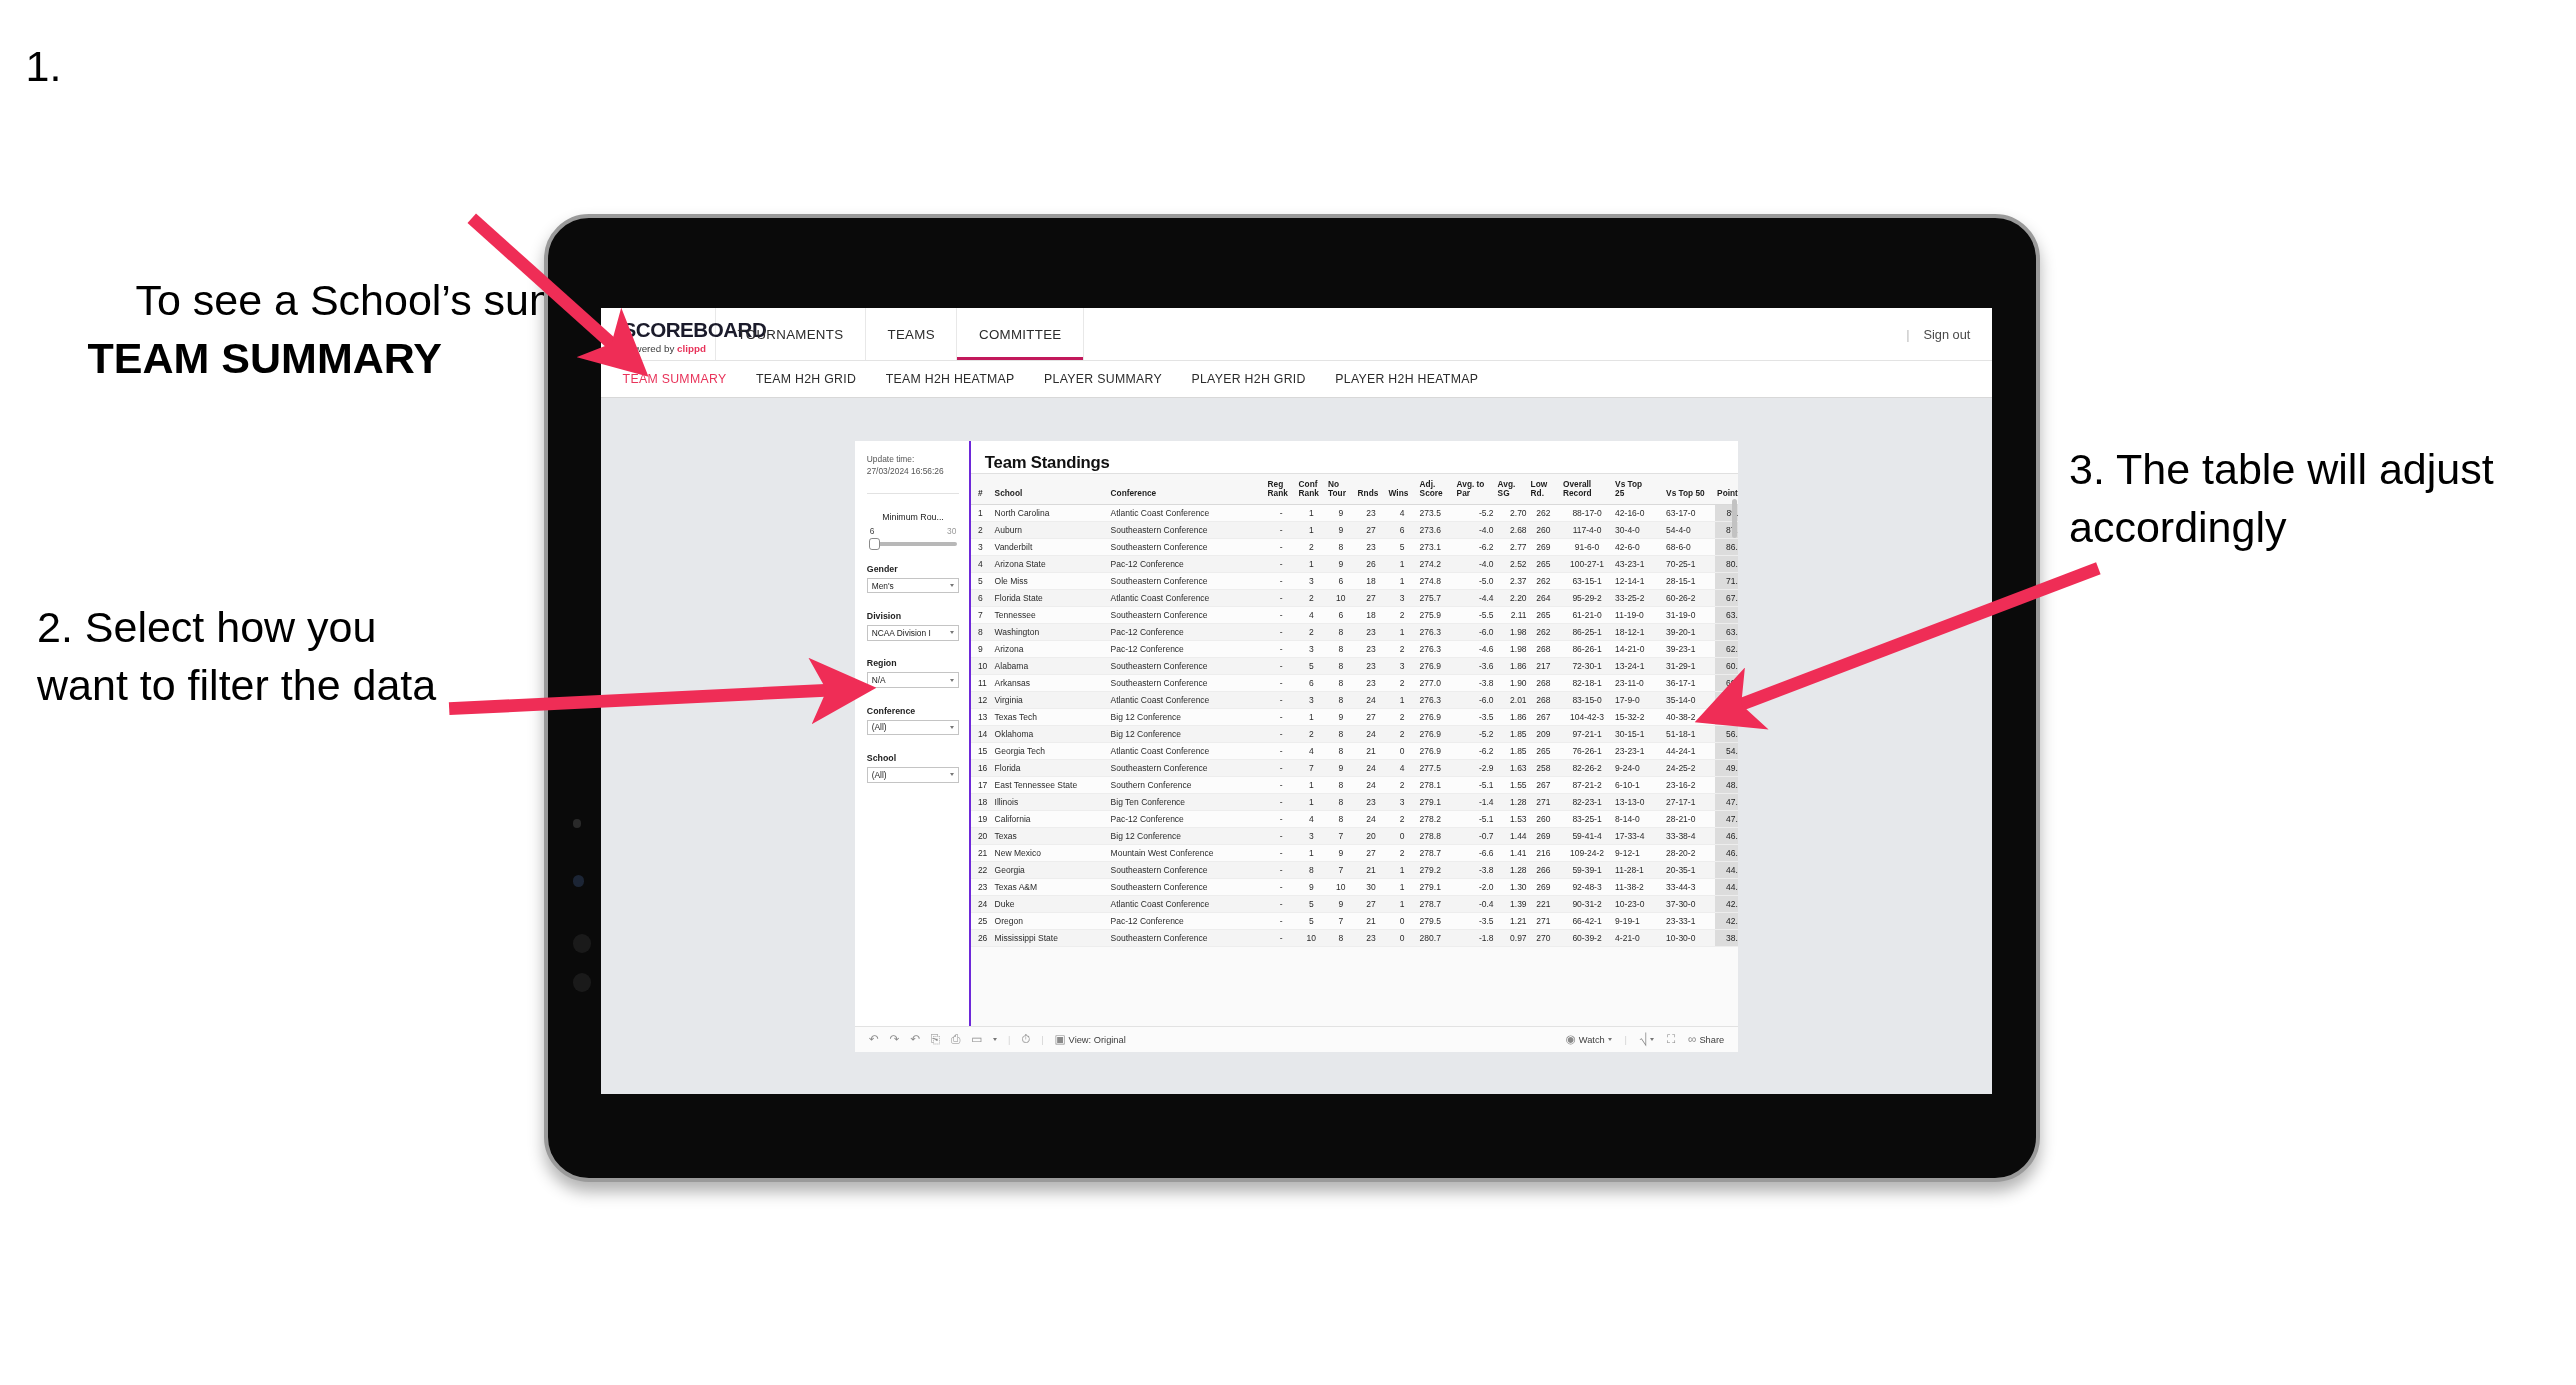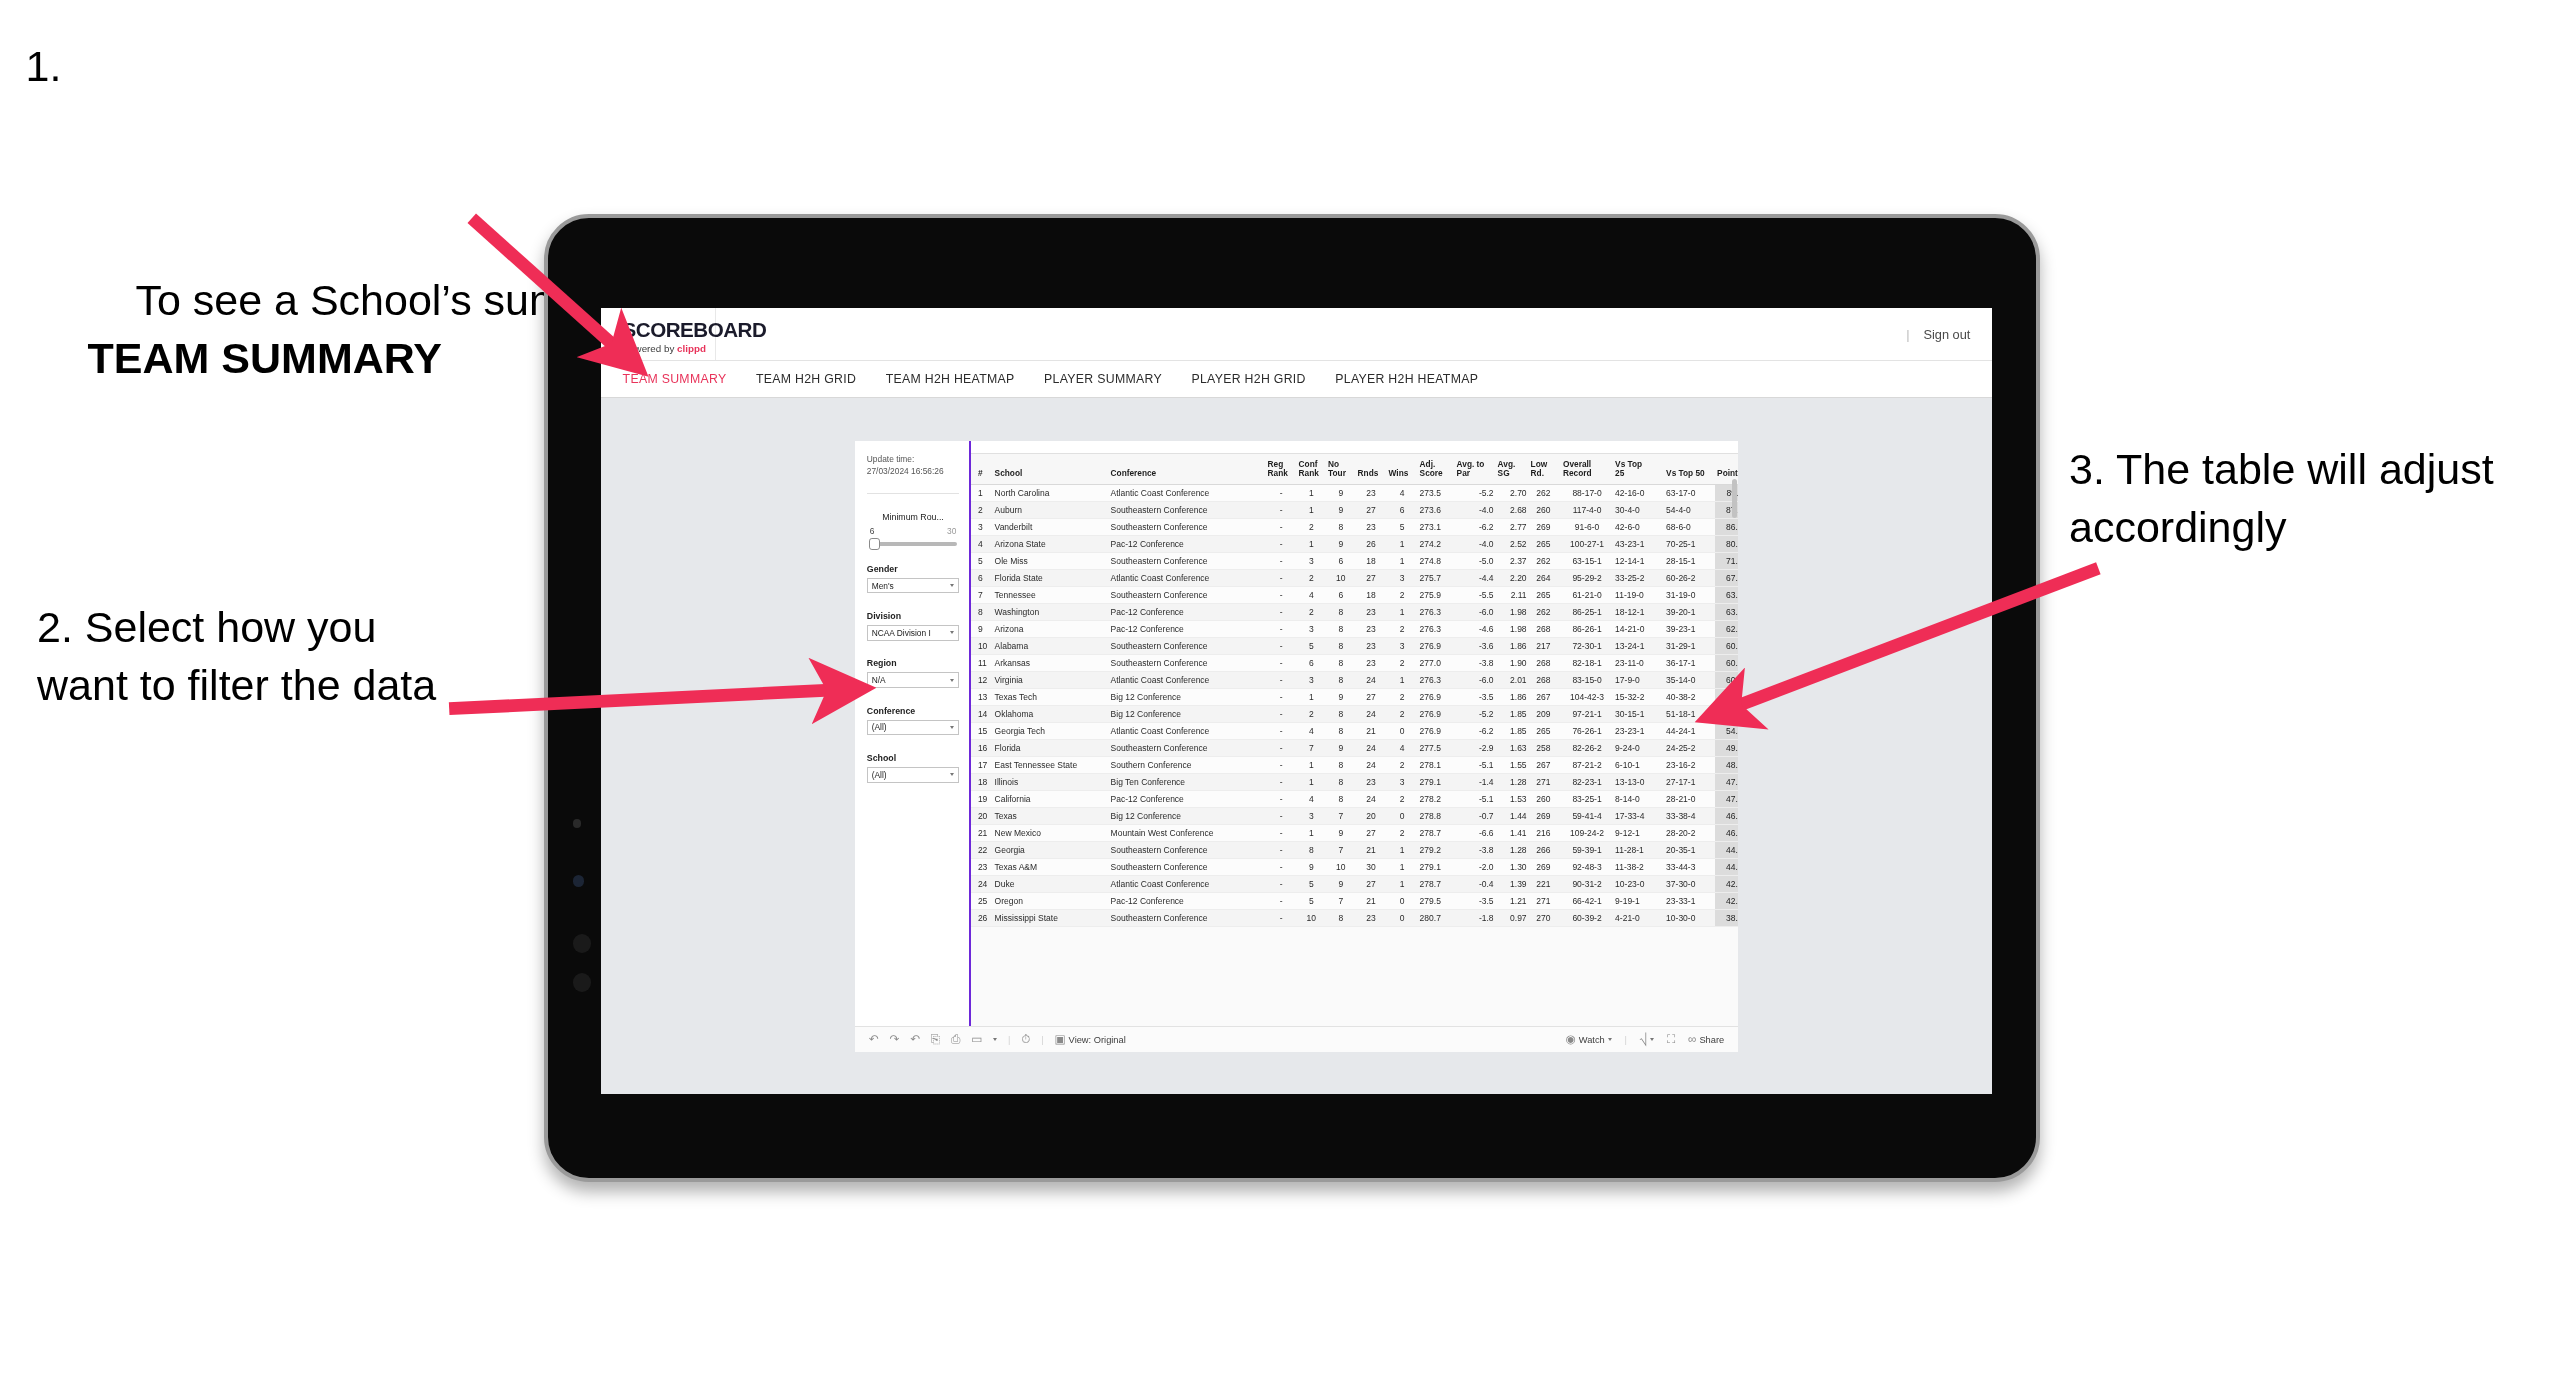--- a/index.html
+++ b/index.html
@@ -342,20 +342,25 @@
   <span class="cam-dot d3"></span>
   <span class="cam-dot d4"></span>
 
   <div id="tablet-screen">
 
     <div class="app-header">
       <div class="brand">
         <div class="brand-title">SCOREBOARD</div>
         <div class="brand-sub"><span>Powered by </span><span class="clippd">clippd</span></div>
       </div>
+      <div class="nav-top">
+        <div class="nav-top-item">TOURNAMENTS</div>
+        <div class="nav-top-item">TEAMS</div>
+        <div class="nav-top-item active">COMMITTEE</div>
+      </div>
       <div class="header-right">
         <span class="header-sep">|</span>
         <span class="signout">Sign out</span>
       </div>
     </div>
 
     <div class="sub-nav">
       <div class="sub-nav-item active">TEAM SUMMARY</div>
       <div class="sub-nav-item">TEAM H2H GRID</div>
       <div class="sub-nav-item">TEAM H2H HEATMAP</div>
@@ -422,20 +427,21 @@
               <div class="filter-title">School</div>
               <div class="select">
                 <span class="val">(All)</span>
                 <span class="caret"></span>
               </div>
             </div>
           </div>
 
           <div class="standings">
             <div class="st-head">
+              <div class="st-title">Team Standings</div>
             </div>
 
             <div class="table-wrap">
               <table class="standings-table">
                 <thead>
                   <tr id="hdr-row">
                       <th class="c-rank">#</th>
                       <th class="c-school">School</th>
                       <th class="c-conf">Conference</th>
                       <th class="c-reg">Reg<br>Rank</th>

